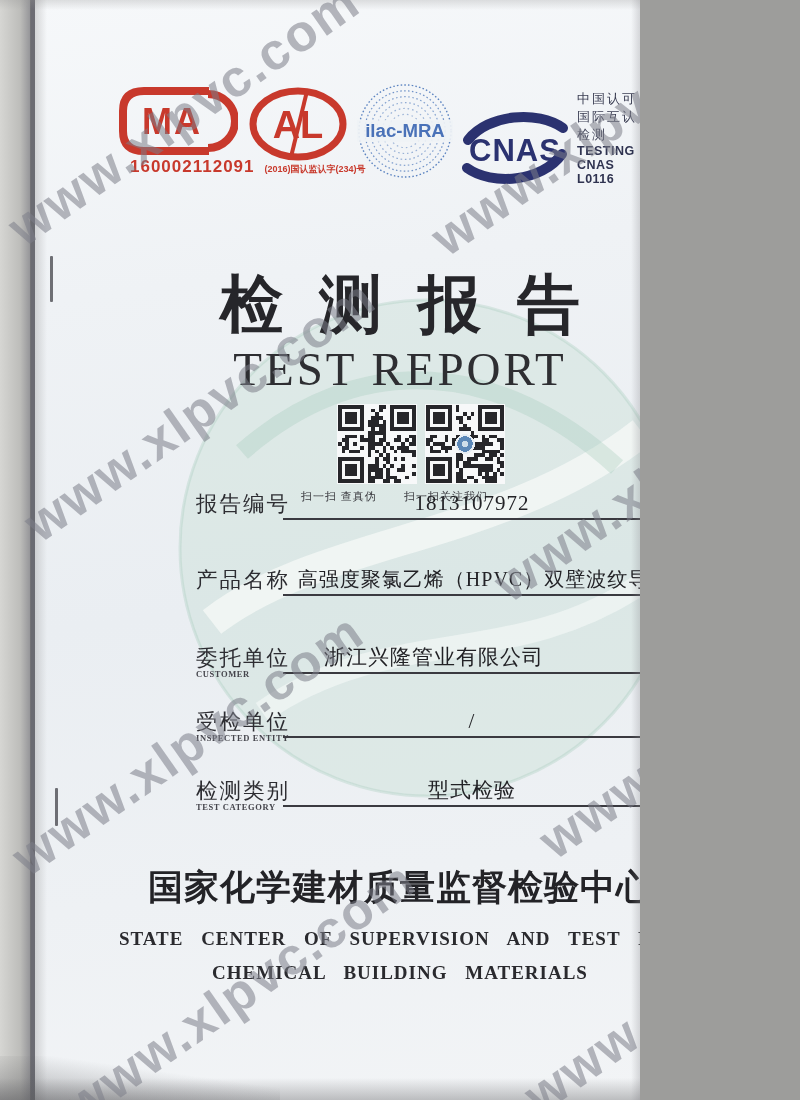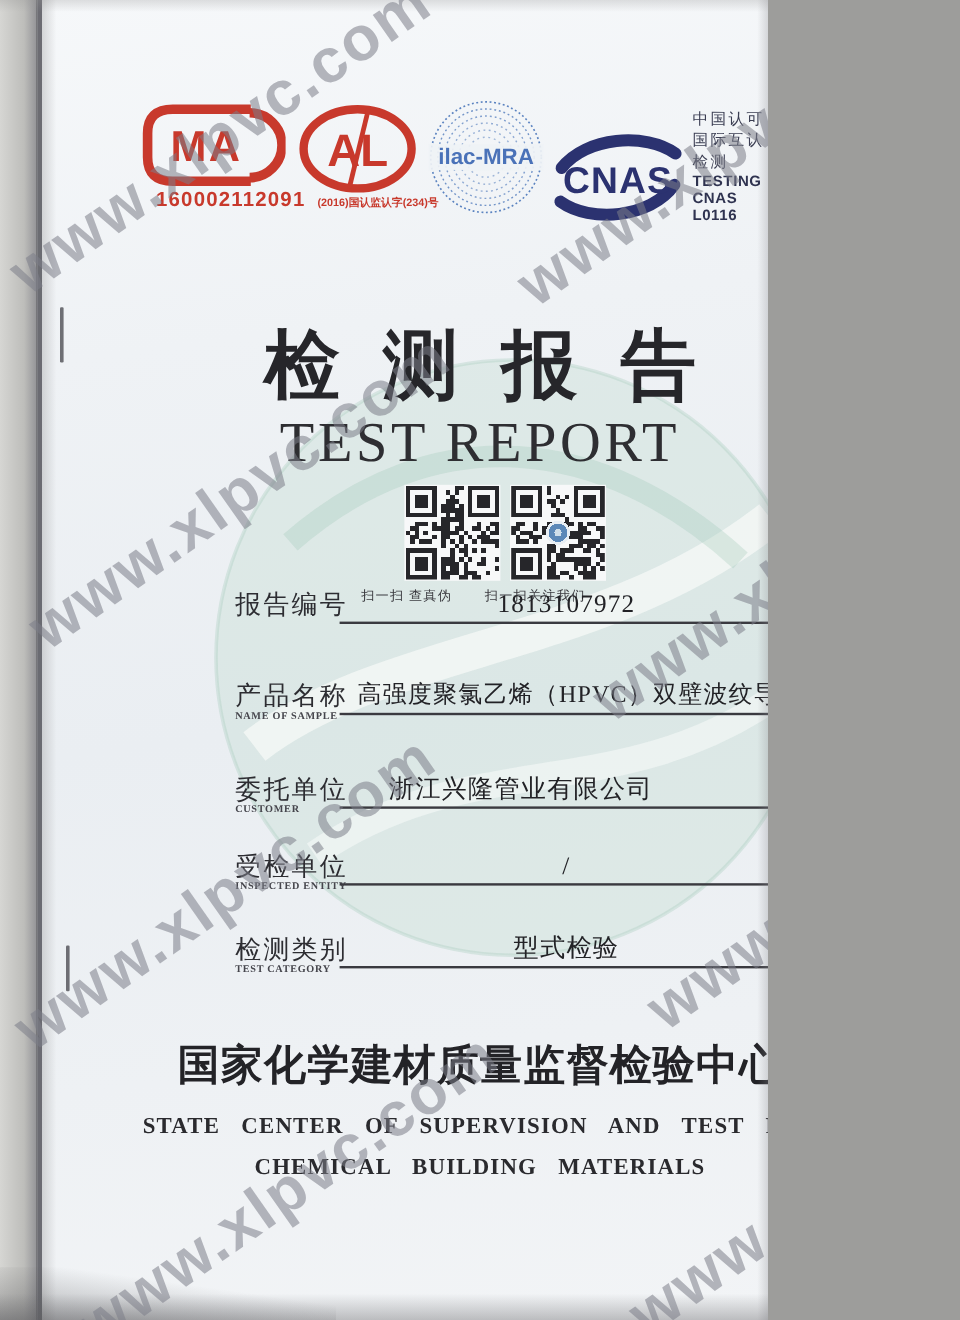--- a/index.html
+++ b/index.html
@@ -417,21 +417,20 @@
       <div class="flabel">
           <div class="zh">报告编号</div>
         </div>
       <div class="fline">
         <span class="fval">1813107972</span></div>
     </div>
 
     <div class="frow" style="top:568px">
       <div class="flabel">
           <div class="zh">产品名称</div>
-        <div class="en">NAME OF SAMPLE</div>
         </div>
       <div class="fline">
         <span class="fval" style="font-size:20px;transform:translateX(12px)">高强度聚氯乙烯（HPVC）双壁波纹导管</span></div>
     </div>
 
     <div class="frow" style="top:646px">
       <div class="flabel">
           <div class="zh">委托单位</div>
         <div class="en">CUSTOMER</div>
         </div>

